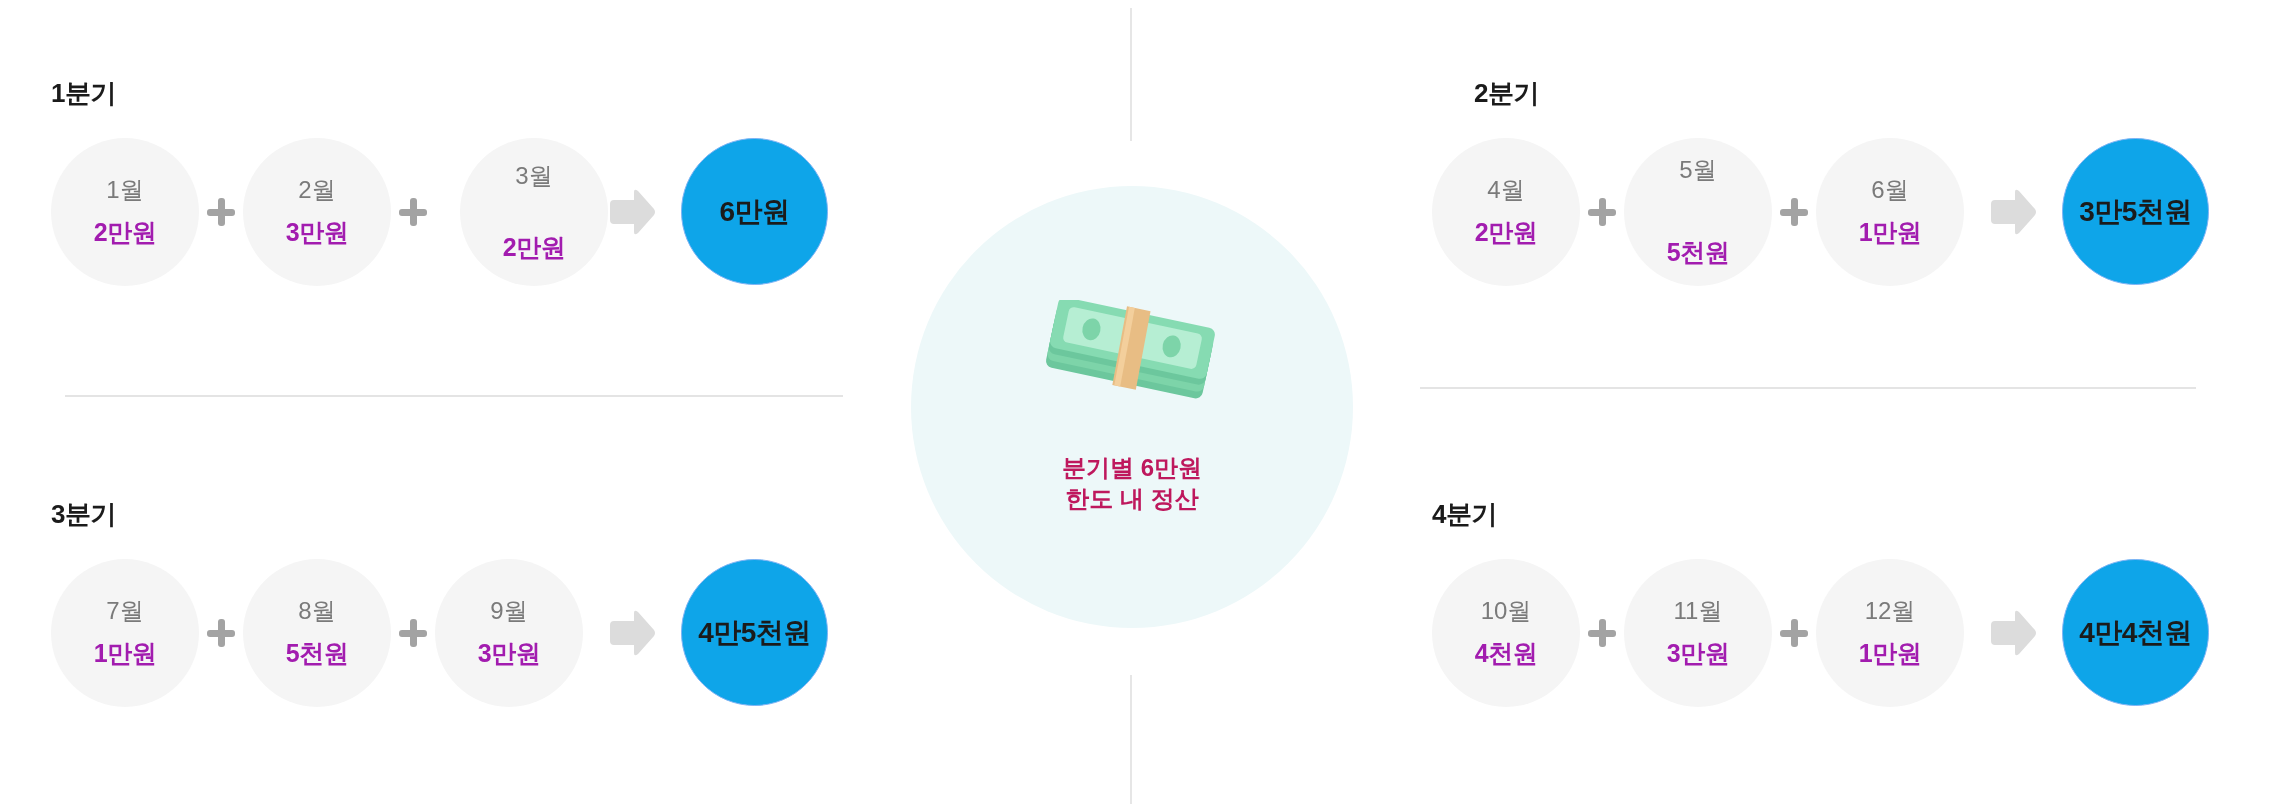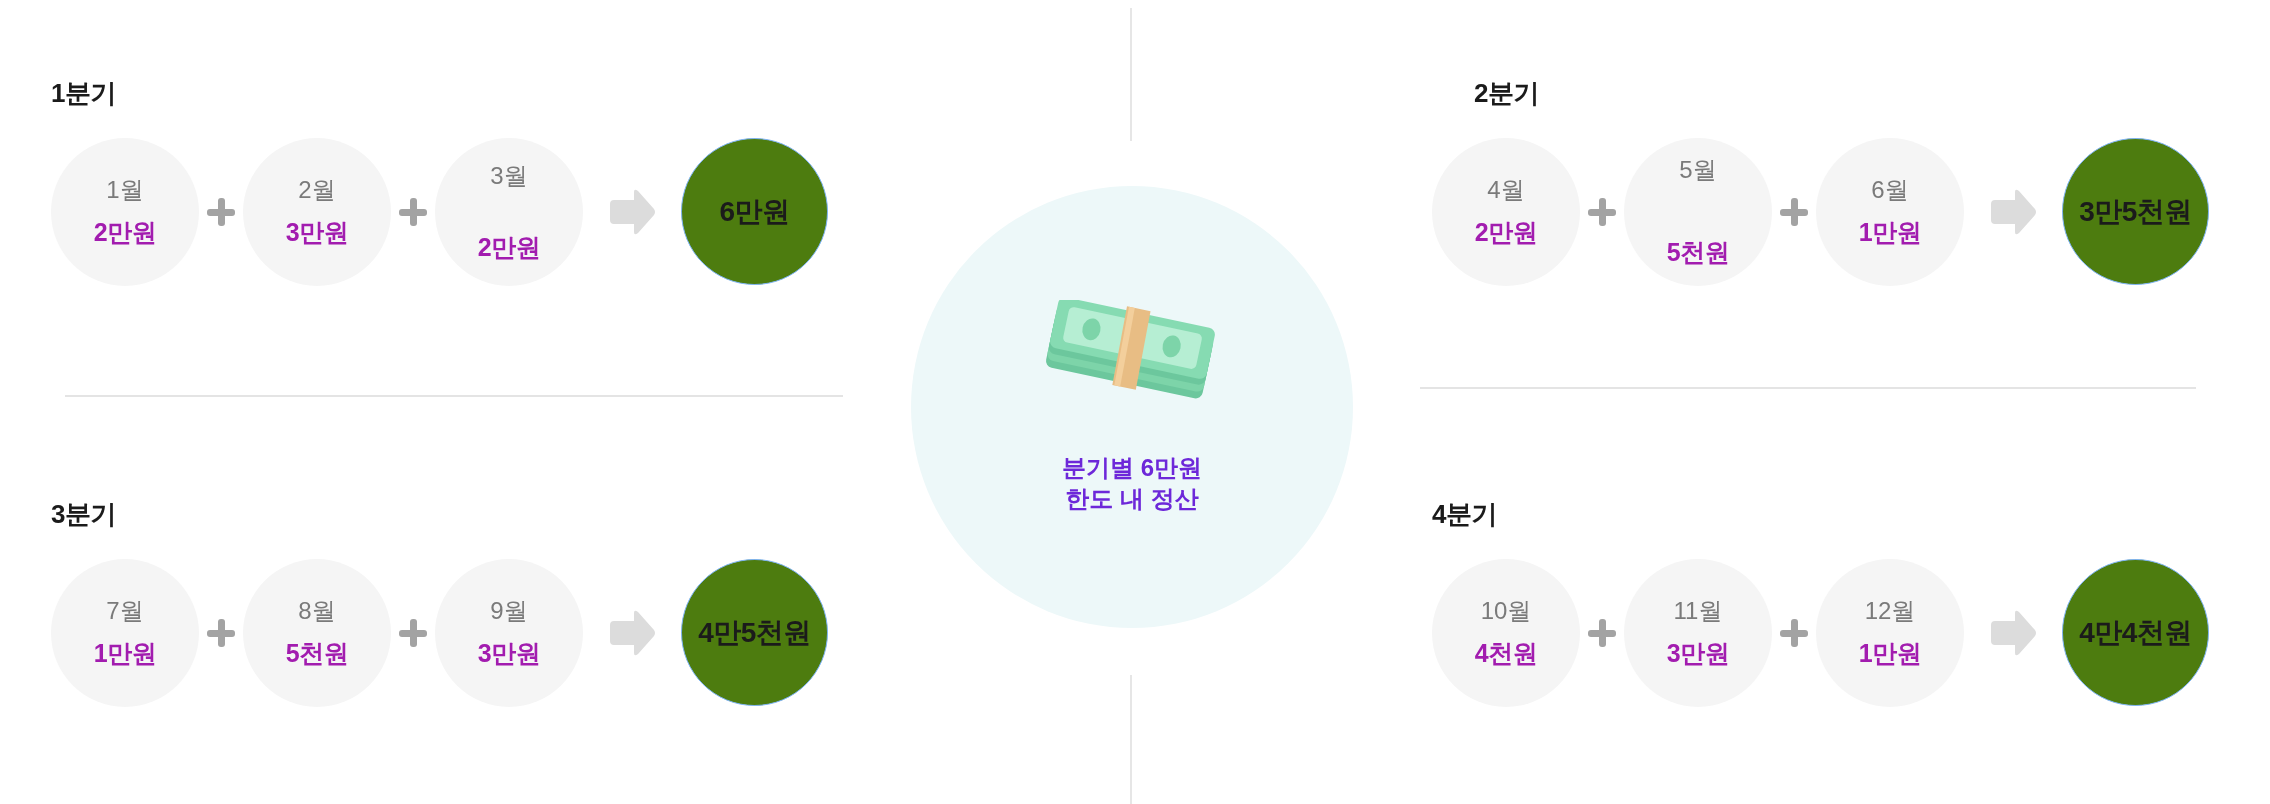--- a/index.html
+++ b/index.html
@@ -24,31 +24,31 @@
   .month .v { font-size:25px; font-weight:700; color:#a21caf; line-height:28px; margin-top:16px; letter-spacing:-0.5px; }
   .plus { position:absolute; width:28px; height:28px; }
   .plus::before, .plus::after {
     content:""; position:absolute; background:#a3a3a3; border-radius:3px;
   }
   .plus::before { left:0; top:11px; width:28px; height:7px; }
   .plus::after { left:11px; top:0; width:7px; height:28px; }
   .arrow { position:absolute; width:46px; height:48px; }
   .result {
     position:absolute; width:145px; height:145px; border-radius:50%;
-    background:#4d7c0f; border:1.5px solid #7db3f5;
+    background:#0ea5e9; border:1.5px solid #7db3f5;
     display:flex; align-items:center; justify-content:center;
   }
   .result span { font-size:28px; font-weight:700; color:#1b1b1b; letter-spacing:-0.5px; }
   .center {
     position:absolute; left:911px; top:186px; width:442px; height:442px;
     border-radius:50%; background:#edf8f9;
   }
   .center-text {
     position:absolute; left:911px; width:442px; text-align:center;
-    font-size:24px; font-weight:700; color:#6d28d9; line-height:31px;
+    font-size:24px; font-weight:700; color:#be185d; line-height:31px;
   }
 </style>
 </head>
 <body>
 
 <div class="vline" style="top:8px;height:133px;"></div>
 <div class="vline" style="top:675px;height:129px;"></div>
 <div class="hline" style="left:65px;width:778px;top:395px;"></div>
 <div class="hline" style="left:1420px;width:776px;top:387px;"></div>
 
@@ -74,21 +74,21 @@
   <div class="month" style="left:51px;top:138px;">
     <span class="m">1월</span>
     <span class="v">2만원</span>
   </div>
   <div class="plus" style="left:207px;top:198px;"></div>
   <div class="month" style="left:243px;top:138px;">
     <span class="m">2월</span>
     <span class="v">3만원</span>
   </div>
   <div class="plus" style="left:399px;top:198px;"></div>
-  <div class="month" style="left:435px;top:138px;gap:29px;">
+  <div class="month" style="left:460px;top:138px;gap:29px;">
     <span class="m">3월</span>
     <span class="v">2만원</span>
   </div>
   <svg class="arrow" style="left:610px;top:188px;" viewBox="0 0 46 48">
       <path d="M4 12 H24 V4 Q24 0 28 3 L44 21 Q46 24 44 27 L28 45 Q24 48 24 44 V36 H4 Q0 36 0 32 V16 Q0 12 4 12 Z" fill="#dcdcdc"></path>
     </svg>
   <div class="result" style="left:681px;top:138px;">
     <span>6만원</span>
   </div>
 </div>

